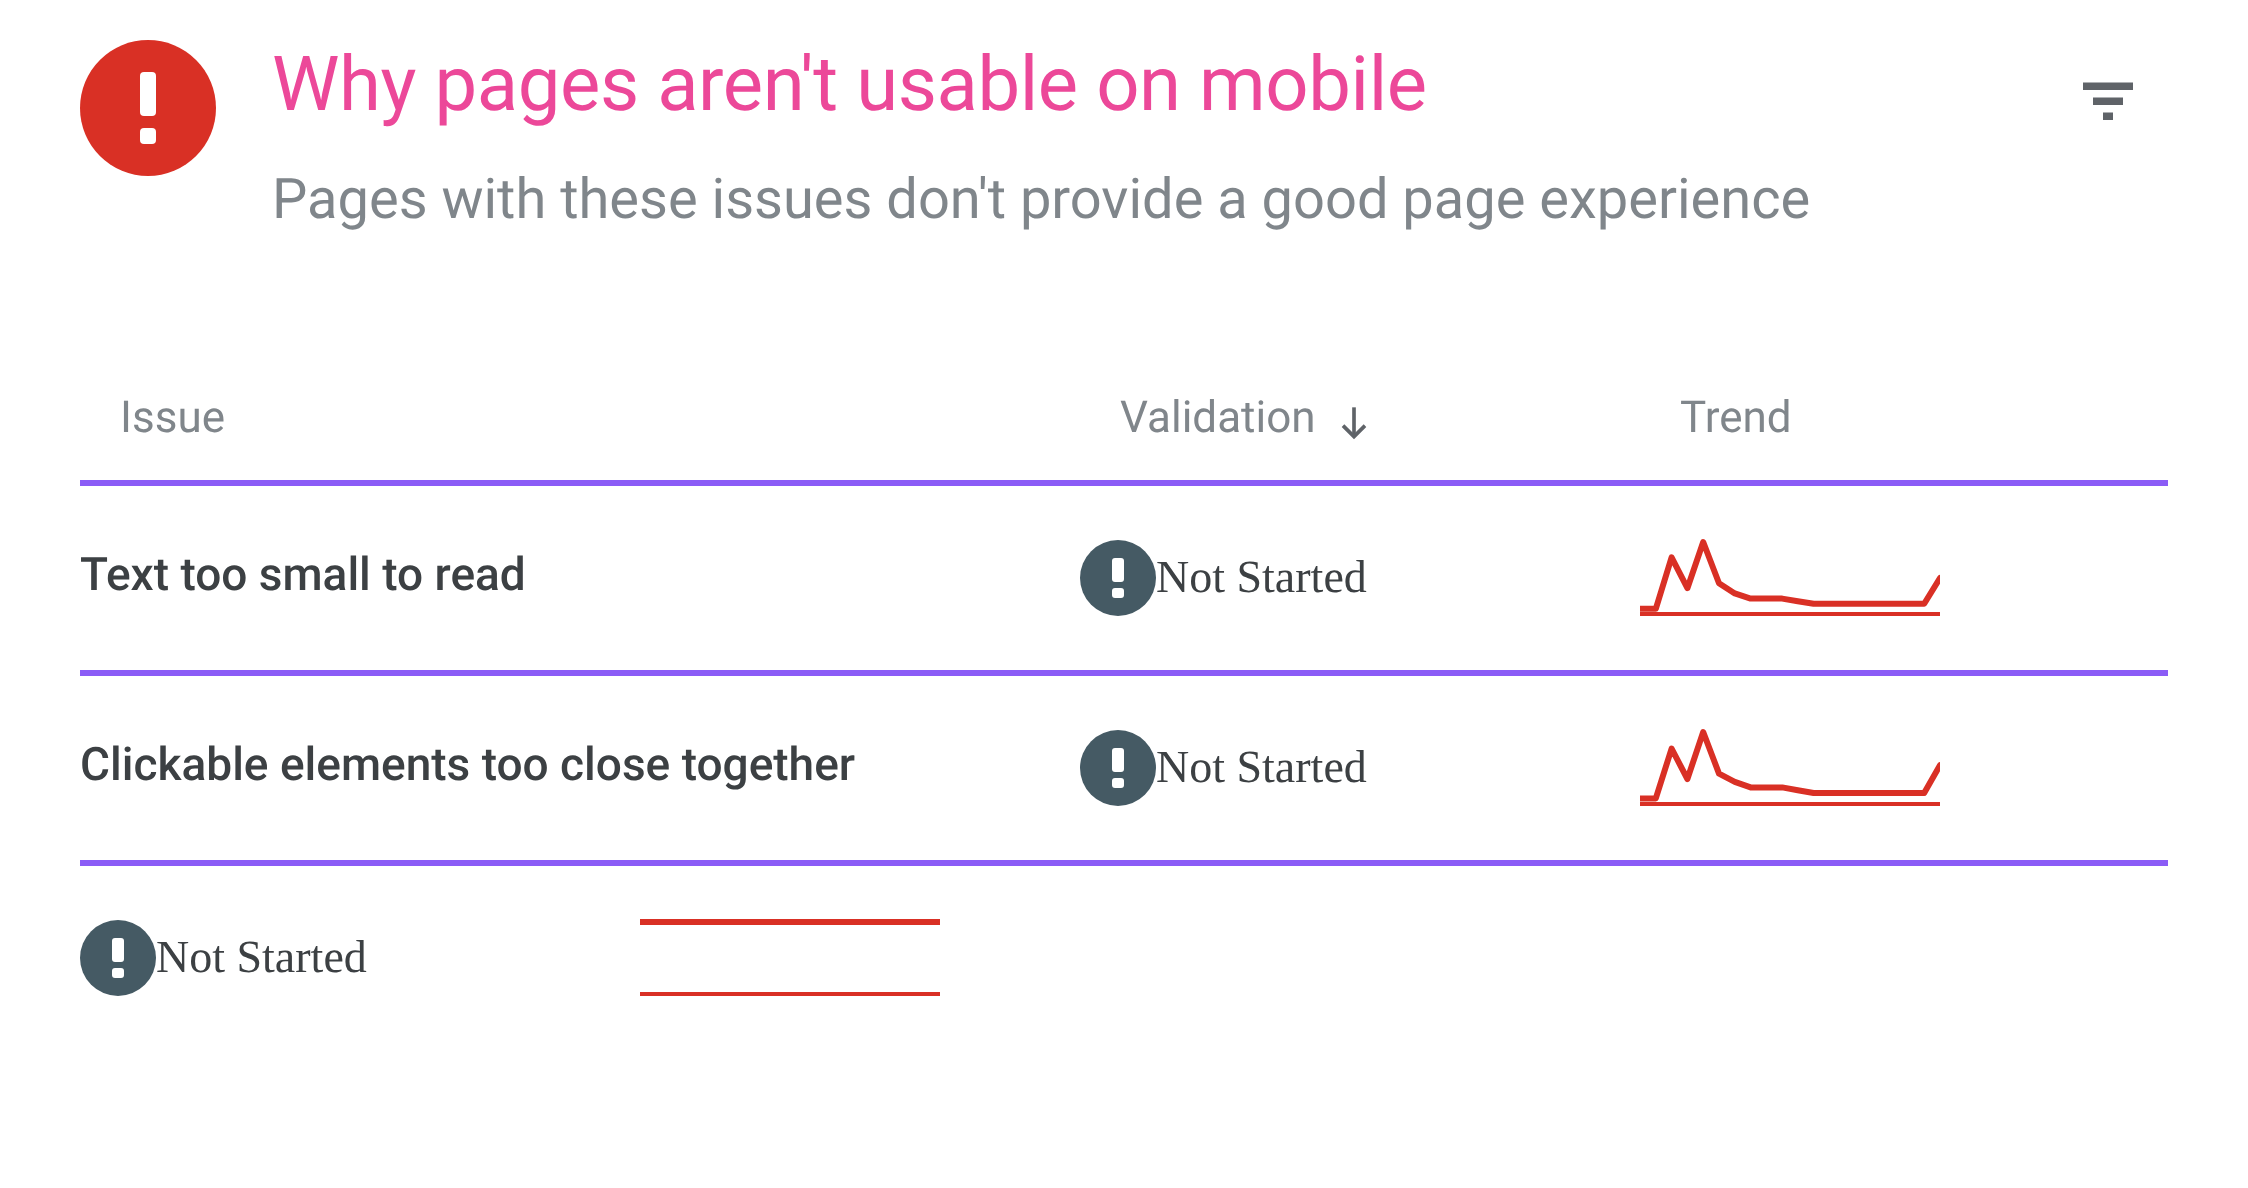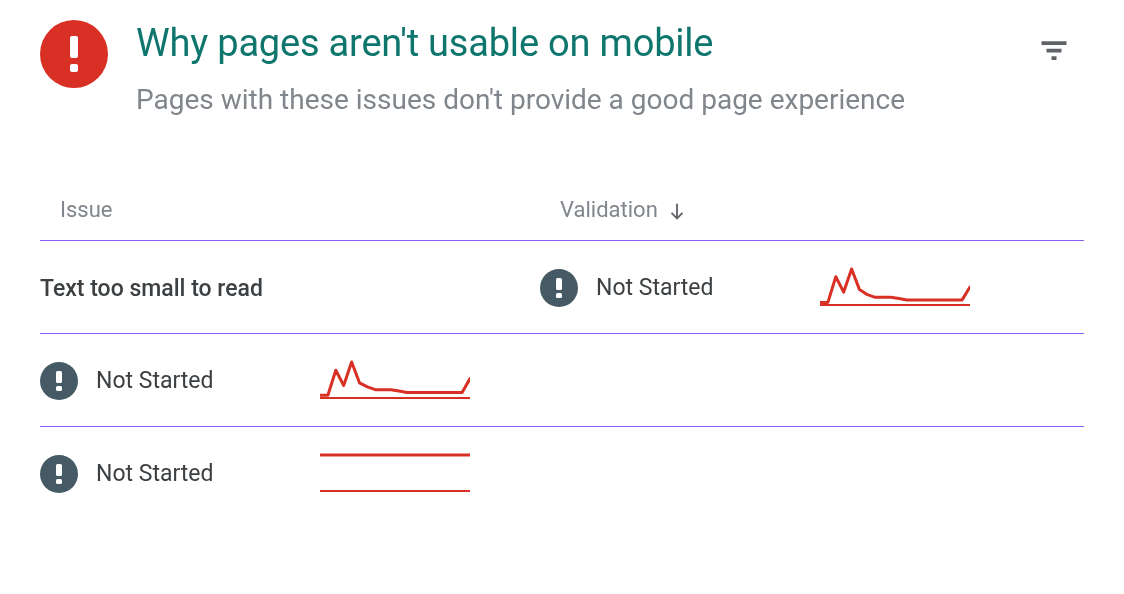--- a/index.html
+++ b/index.html
@@ -27,21 +27,21 @@
       background: #d93025;
       display: flex;
       align-items: center;
       justify-content: center;
     }
     .header-icon svg { width: 12px; height: 36px; }
     .header-text { flex: 1 1 auto; }
     .header-title {
       font-size: 38px;
       font-weight: 400;
-      color: #0f766e;
+      color: #ec4899;
       line-height: 1.25;
       letter-spacing: -0.2px;
     }
     .header-subtitle {
       font-size: 28px;
       font-weight: 400;
       color: #80868b;
       line-height: 1.4;
       margin-top: 12px;
     }
@@ -66,40 +66,40 @@
       color: #80868b;
       font-weight: 400;
       margin-left: 20px;
     }
     .col-issue { flex: 0 0 500px; }
     .col-validation { flex: 0 0 280px; display: flex; align-items: flex-end; gap: 8px; }
     .col-trend { flex: 1 1 auto; }
 
     .row {
       display: flex;
-      align-items: flex-end;
-      border-top: 1px solid #8b5cf6;
+      align-items: center;
+      border-top: 3px solid #8b5cf6;
       padding: 26px 0;
       cursor: pointer;
     }
     .row .issue-name {
       flex: 0 0 500px;
       font-size: 23px;
       color: #3c4043;
       font-weight: 500;
       padding-right: 40px;
       line-height: 1.5;
     }
     .row .validation-cell {
       flex: 0 0 280px;
       display: flex;
       align-items: center;
-      gap: 18px;
       font-size: 23px;
       color: #3c4043;
+      font-family: Liberation Serif, serif;
     }
     .status-dot {
       width: 38px;
       height: 38px;
       border-radius: 50%;
       background: #455a64;
       display: flex;
       align-items: center;
       justify-content: center;
       flex: 0 0 auto;
@@ -139,20 +139,21 @@
 
   <div class="table-head">
     <div class="col-issue">Issue</div>
     <div class="col-validation">
       <span>Validation</span>
       <svg viewBox="0 0 24 24" width="22" height="22" fill="none" stroke="#5f6368" stroke-width="2">
         <line x1="12" y1="4" x2="12" y2="20"></line>
         <polyline points="6,14 12,20 18,14"></polyline>
       </svg>
     </div>
+    <div class="col-trend">Trend</div>
   </div>
 
   <div id="rows">
       <div class="row">
         <div class="issue-name">Text too small to read</div>
         <div class="validation-cell">
           <span class="status-dot">
             <svg viewBox="0 0 6 20" fill="#fff">
               <rect x="0" y="0" width="6" height="12" rx="1.5"></rect>
               <rect x="0" y="15" width="6" height="5" rx="1.5"></rect>
@@ -161,20 +162,21 @@
           <span>Not Started</span>
         </div>
         <div class="trend-cell">
           <svg class="sparkline" viewBox="0 0 150 40">
             <path d="M0.0,35.4 L7.9,35.4 L15.8,9.7 L23.7,25.1 L31.6,2.0 L39.5,22.6 L47.4,27.7 L55.3,30.3 L63.2,30.3 L71.1,30.3 L78.9,31.6 L86.8,32.9 L94.7,32.9 L102.6,32.9 L110.5,32.9 L118.4,32.9 L126.3,32.9 L134.2,32.9 L142.1,32.9 L150.0,20.0" fill="none" stroke="#d93025" stroke-width="3" stroke-linejoin="round" stroke-linecap="round"></path>
             <line x1="0" y1="38.0" x2="150" y2="38.0" stroke="#d93025" stroke-width="2"></line>
           </svg>
         </div>
       </div>
       <div class="row">
+        <div class="issue-name">Clickable elements too close together</div>
         <div class="validation-cell">
           <span class="status-dot">
             <svg viewBox="0 0 6 20" fill="#fff">
               <rect x="0" y="0" width="6" height="12" rx="1.5"></rect>
               <rect x="0" y="15" width="6" height="5" rx="1.5"></rect>
             </svg>
           </span>
           <span>Not Started</span>
         </div>
         <div class="trend-cell">

